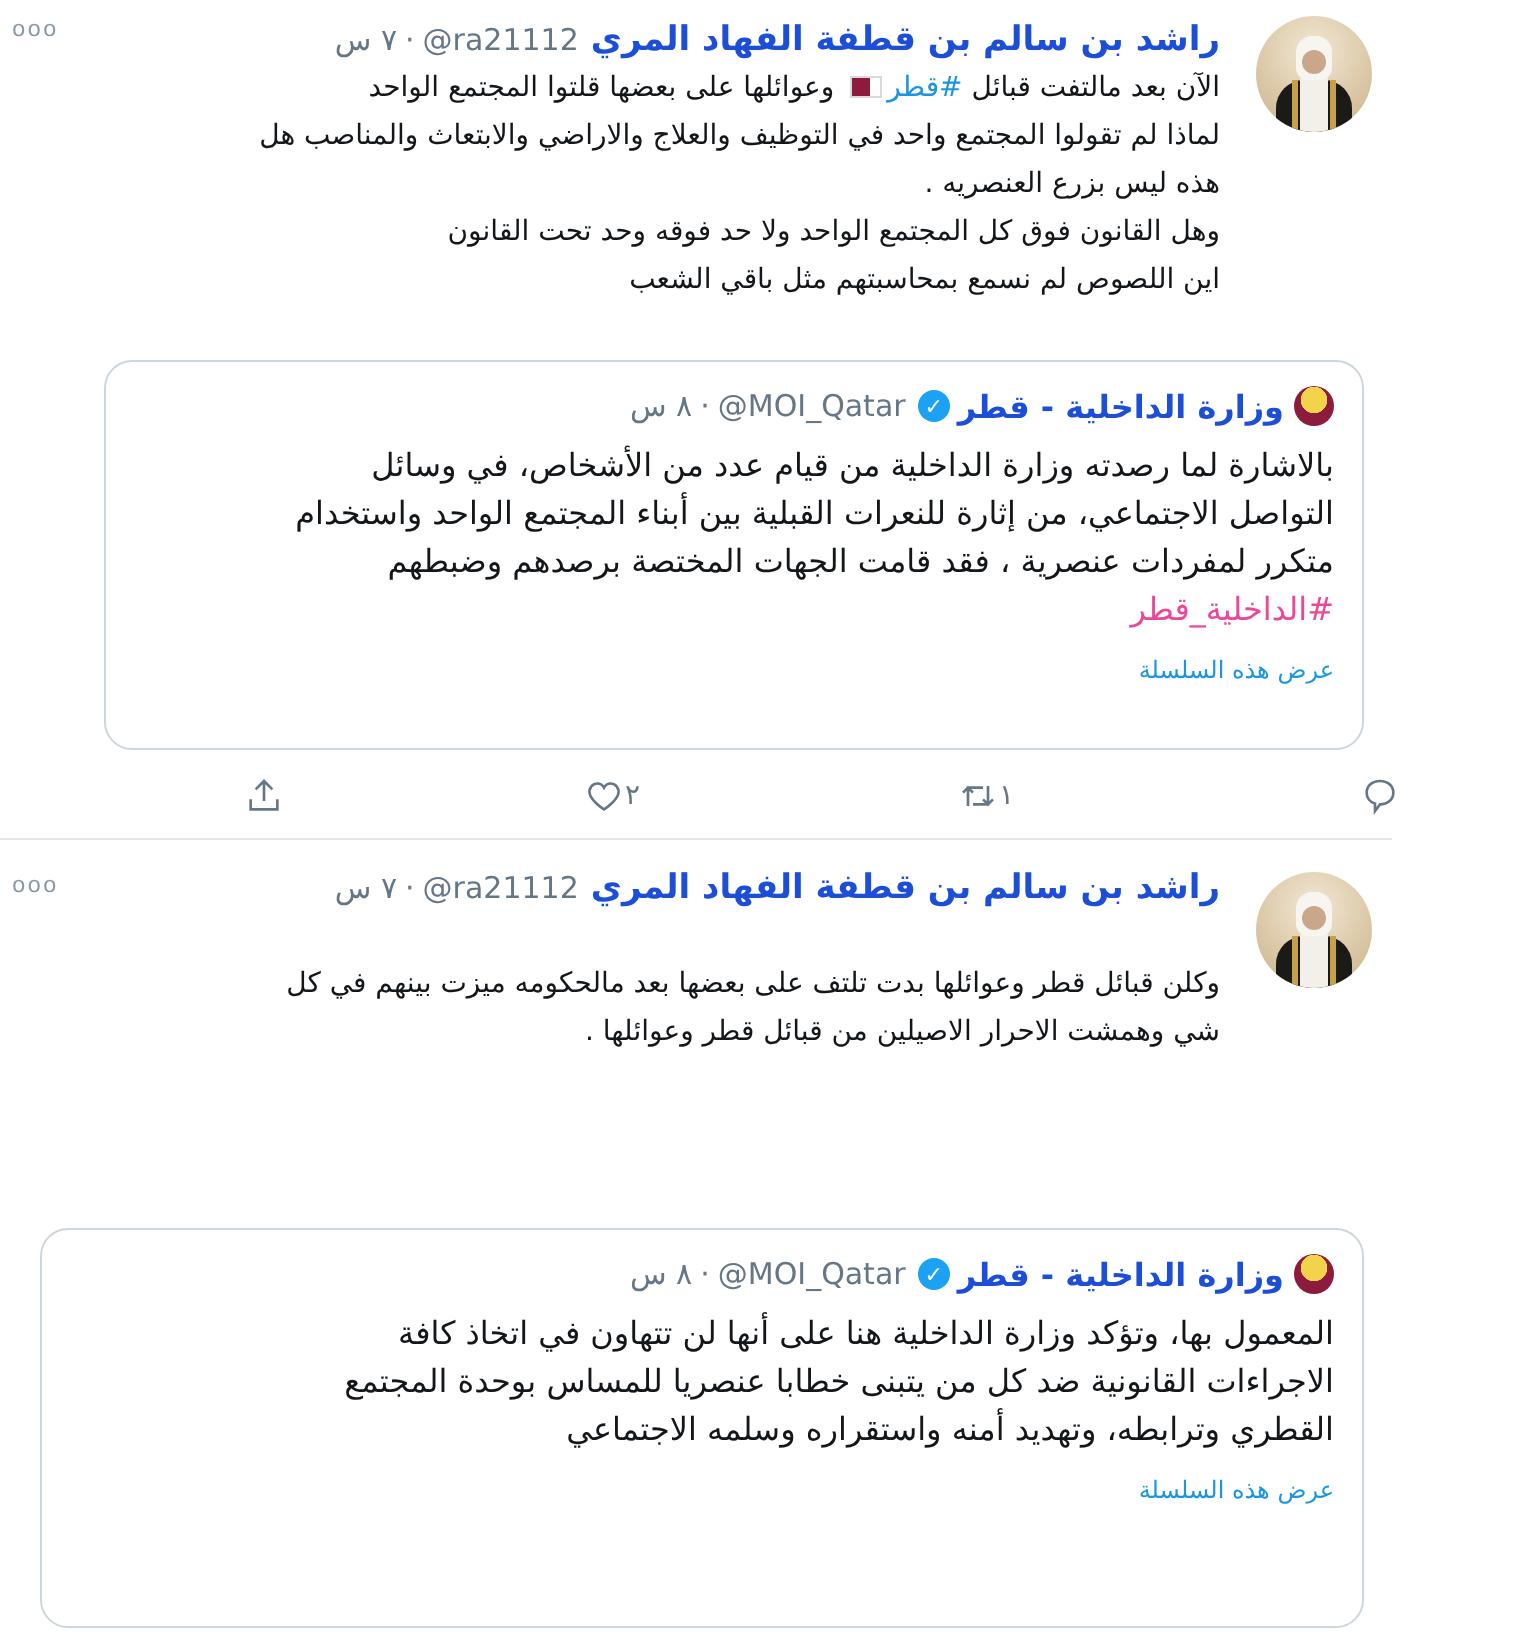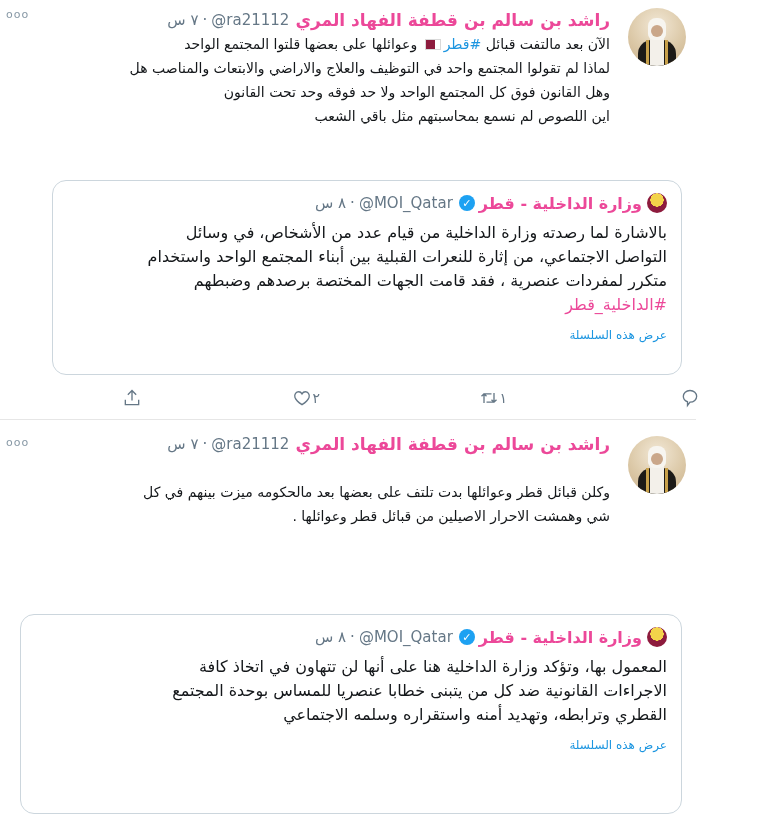--- a/index.html
+++ b/index.html
@@ -18,21 +18,21 @@
   .avatar .head { position:absolute; left:20px; top:10px; width:18px; height:22px; border-radius:8px 8px 6px 6px; background:#f7f5f0; }
   .avatar .face { position:absolute; left:23px; top:17px; width:12px; height:12px; border-radius:50%; background:#caa78a; }
   .avatar .cloak { position:absolute; left:10px; top:32px; width:38px; height:30px; border-radius:14px 14px 0 0; background:#1c1a17; }
   .avatar .thobe { position:absolute; left:22px; top:31px; width:14px; height:28px; background:#f3f0ea; }
   .avatar .trim-l { position:absolute; left:18px; top:32px; width:3px; height:26px; background:#c7a04a; }
   .avatar .trim-r { position:absolute; left:37px; top:32px; width:3px; height:26px; background:#c7a04a; }
 
   .tweet-body { position: absolute; right: 86px; left: 20px; direction: rtl; text-align: right; }
 
   .header-line { height: 24px; font-size: 16px; line-height: 24px; white-space: nowrap; display: flex; direction: rtl; align-items: center; }
-  .name { font-weight: bold; font-size: 17px; color: #ec4899; }
+  .name { font-weight: bold; font-size: 17px; color: #1d4ed8; }
   .handle, .dot, .time { color: #657786; font-size: 15px; }
   .handle { margin-right: 6px; direction: ltr; }
   .dot { margin: 0 4px; }
   .more-icon { position: absolute; left: 4px; top: 4px; color: #8899a6; font-size: 11px; letter-spacing: 1px; }
 
   .text { font-size: 14px; line-height: 24px; color: #14171a; }
   .text .line { display: block; white-space: nowrap; }
   .hashtag { color: #1b95e0; }
   .flag { display: inline-block; width: 16px; height: 11px; vertical-align: -1px; margin: 0 3px; position: relative; background: #8d1b3d; border: 1px solid #d9d9d9; }
   .flag::after { content:""; position:absolute; right:0; top:0; width:5px; height:100%; background:#fff; }
@@ -70,20 +70,21 @@
   <div class="tweet-body" style="top:8px;">
     <div class="header-line">
       <span class="name">راشد بن سالم بن قطفة الفهاد المري</span>
       <span class="handle">@ra21112</span>
       <span class="dot">·</span>
       <span class="time">٧ س</span>
     </div>
     <div class="text">
       <span class="line"><span>الآن بعد مالتفت قبائل </span><span class="hashtag">#قطر</span><span class="flag"></span><span> وعوائلها على بعضها قلتوا المجتمع الواحد</span></span>
       <span class="line">لماذا لم تقولوا المجتمع واحد في التوظيف والعلاج والاراضي والابتعاث والمناصب هل</span>
+      <span class="line">هذه ليس بزرع العنصريه .</span>
       <span class="line">وهل القانون فوق كل المجتمع الواحد ولا حد فوقه وحد تحت القانون</span>
       <span class="line">اين اللصوص لم نسمع  بمحاسبتهم مثل باقي الشعب</span>
     </div>
   </div>
 
   <div class="quote" style="top:180px; left:52px; width:630px; height:195px;">
     <div class="quote-header">
       <span class="emblem"></span>
       <span class="name">وزارة الداخلية - قطر</span>
       <span class="verified-icon">✓</span>

